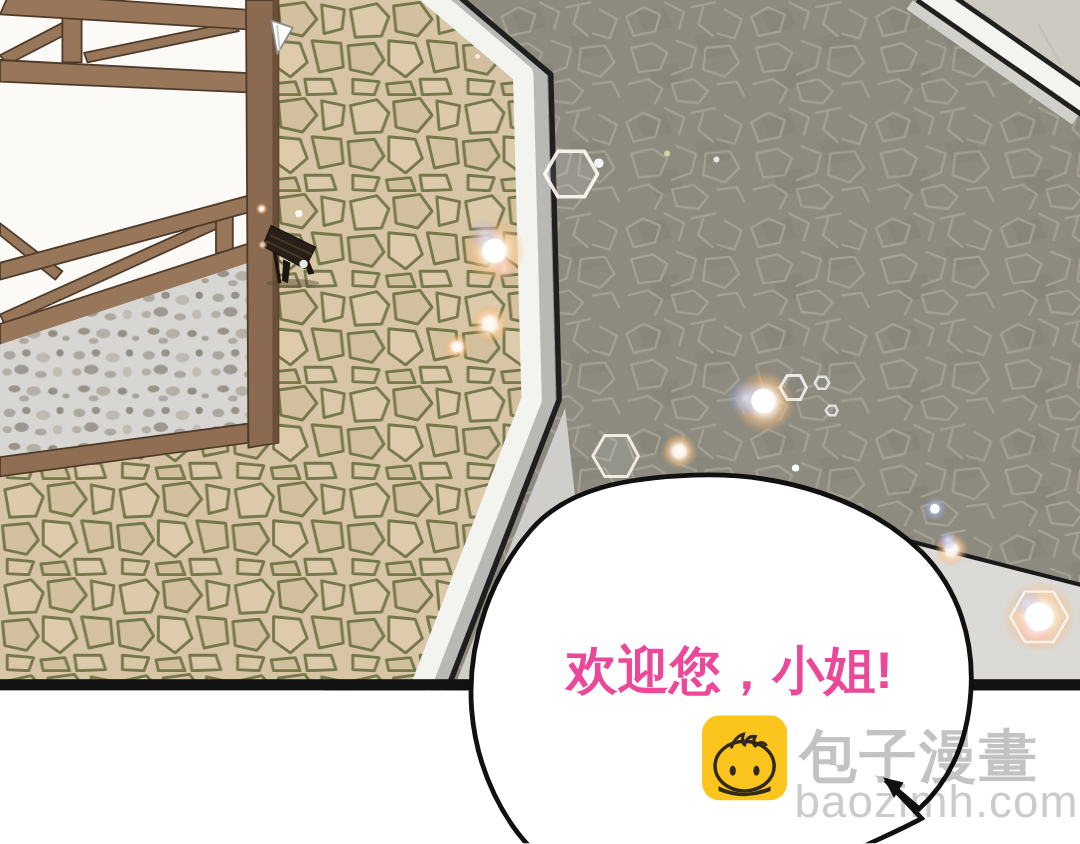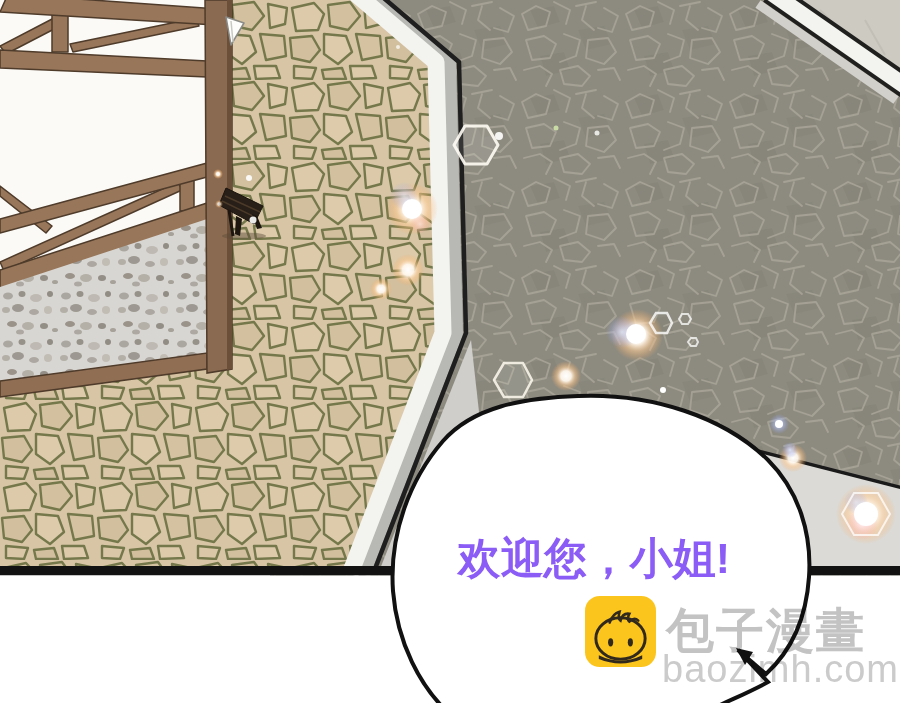--- a/index.html
+++ b/index.html
@@ -3,22 +3,22 @@
 <meta charset="utf-8">
 <style>
   html,body{margin:0;padding:0;background:#ffffff;}
   #stage{
     position:relative;width:900px;height:703px;overflow:hidden;background:#ffffff;
     font-family:"Liberation Sans","DejaVu Sans",sans-serif;
   }
   #art{position:absolute;left:0;top:0;}
   .overlay{position:absolute;}
   #speech-text{
-    left:444px;top:530px;width:300px;text-align:center;
-    font-size:43px;font-weight:700;color:#8b5cf6;letter-spacing:0px;
+    left:444px;top:530px;width:300px;text-align:right;
+    font-size:43px;font-weight:700;color:#ec4899;letter-spacing:0px;
     font-family:"Liberation Sans","DejaVu Sans",sans-serif;white-space:nowrap;
   }
   #wm{left:0;top:0;width:762px;height:703px;pointer-events:none;}
   #wm-icon{position:absolute;left:585px;top:596px;width:71px;height:71px;}
   .wm-text{
     position:absolute;mix-blend-mode:multiply;color:#c3c3c3;
     font-family:"Liberation Sans","DejaVu Sans",sans-serif;white-space:nowrap;
   }
   #wm-name{left:666px;top:599px;font-size:48px;font-weight:700;letter-spacing:2px;}
   #wm-url{left:662px;top:648px;font-size:38px;font-weight:400;color:#cbcbcb;letter-spacing:1px;}

